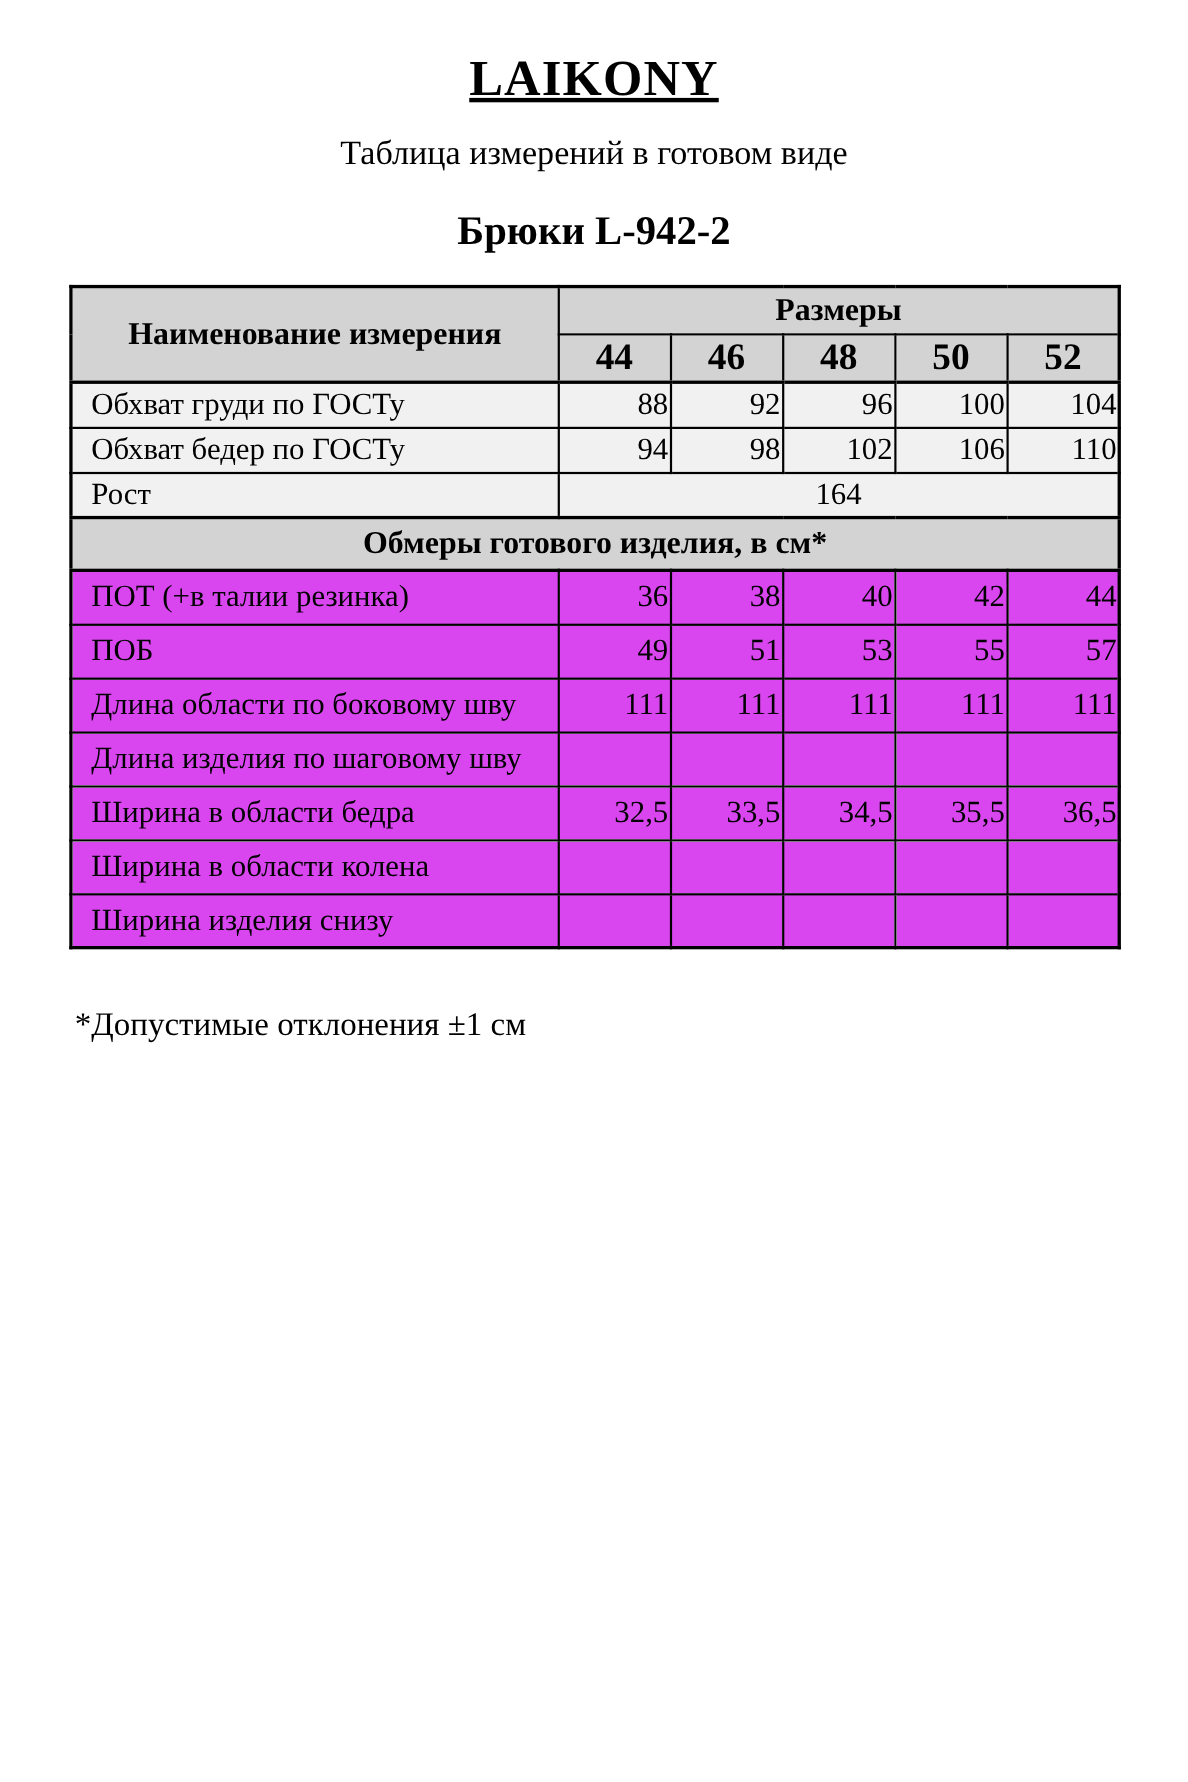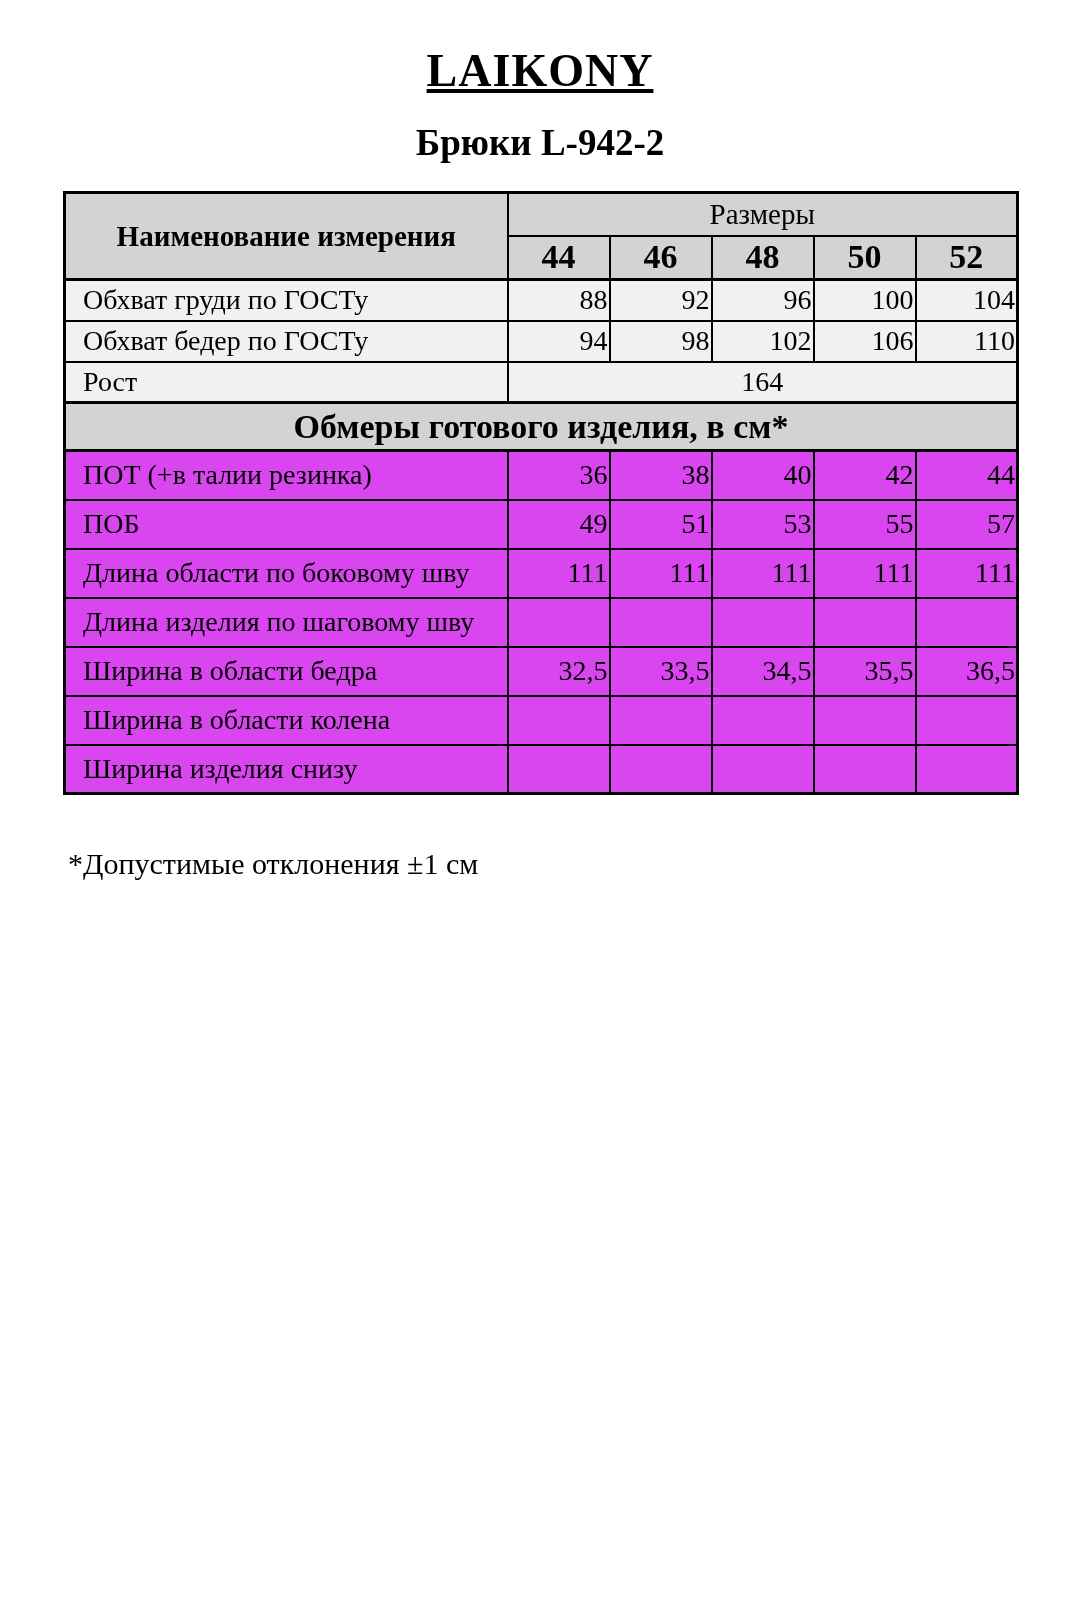--- a/index.html
+++ b/index.html
@@ -59,21 +59,21 @@
   
   thead th { background: var(--header-bg, #d3d3d3); }
   th.name-h {
     font-size: 29px;
     font-weight: bold;
     text-align: center;
     border-bottom-width: 3px;
   }
   th.sizes-h {
     font-size: 29px;
-    font-weight: normal;
+    font-weight: bold;
     text-align: center;
     height: 43px;
     border-bottom-width: 2px;
   }
   th.size-cell {
     font-size: 34px;
     font-weight: bold;
     text-align: center;
     height: 44px;
     border-bottom-width: 3px;
@@ -85,38 +85,39 @@
     text-align: left;
     padding-left: 17px;
   }
   td.value-cell { text-align: right; }
   td.merged-value-cell {
     text-align: center;
   }
   tr.section-row td {
     background: var(--header-bg, #d3d3d3);
     font-weight: bold;
-    font-size: 34px;
+    font-size: 29px;
     text-align: center;
     height: 48px;
     border-top-width: 3px;
     border-bottom-width: 3px;
   }
   .footnote {
     margin: 52px 0 0 68px;
     font-size: 30px;
   }
 </style>
 </head>
 <body>
 
 <div class="page">
 
   <h1 class="brand">LAIKONY</h1>
 
+  <div class="subtitle">Таблица измерений в готовом виде</div>
 
   <div class="product">Брюки L-942-2</div>
 
   <table class="size-table">
     <colgroup>
       <col class="c-name">
       <col class="c-size">
         <col class="c-size">
         <col class="c-size">
         <col class="c-size">

